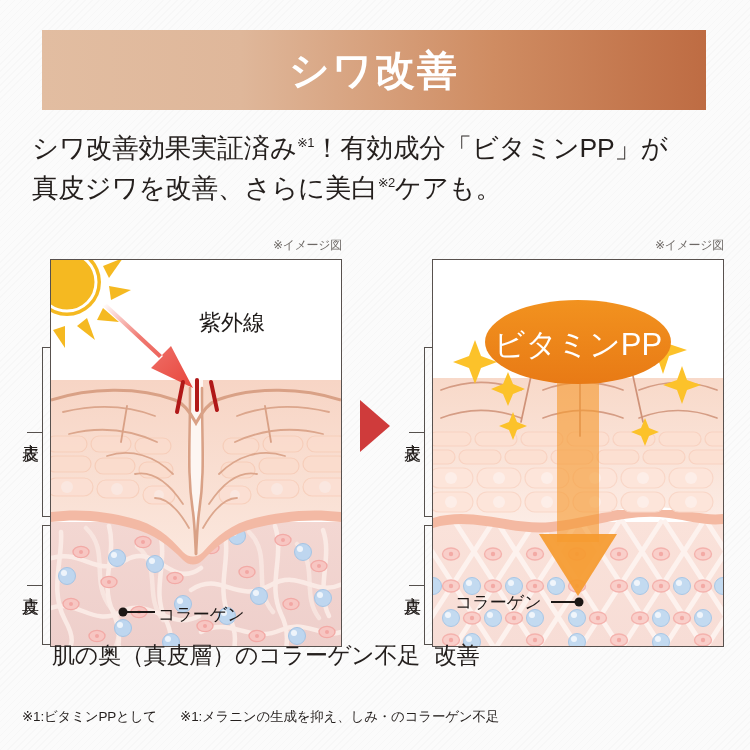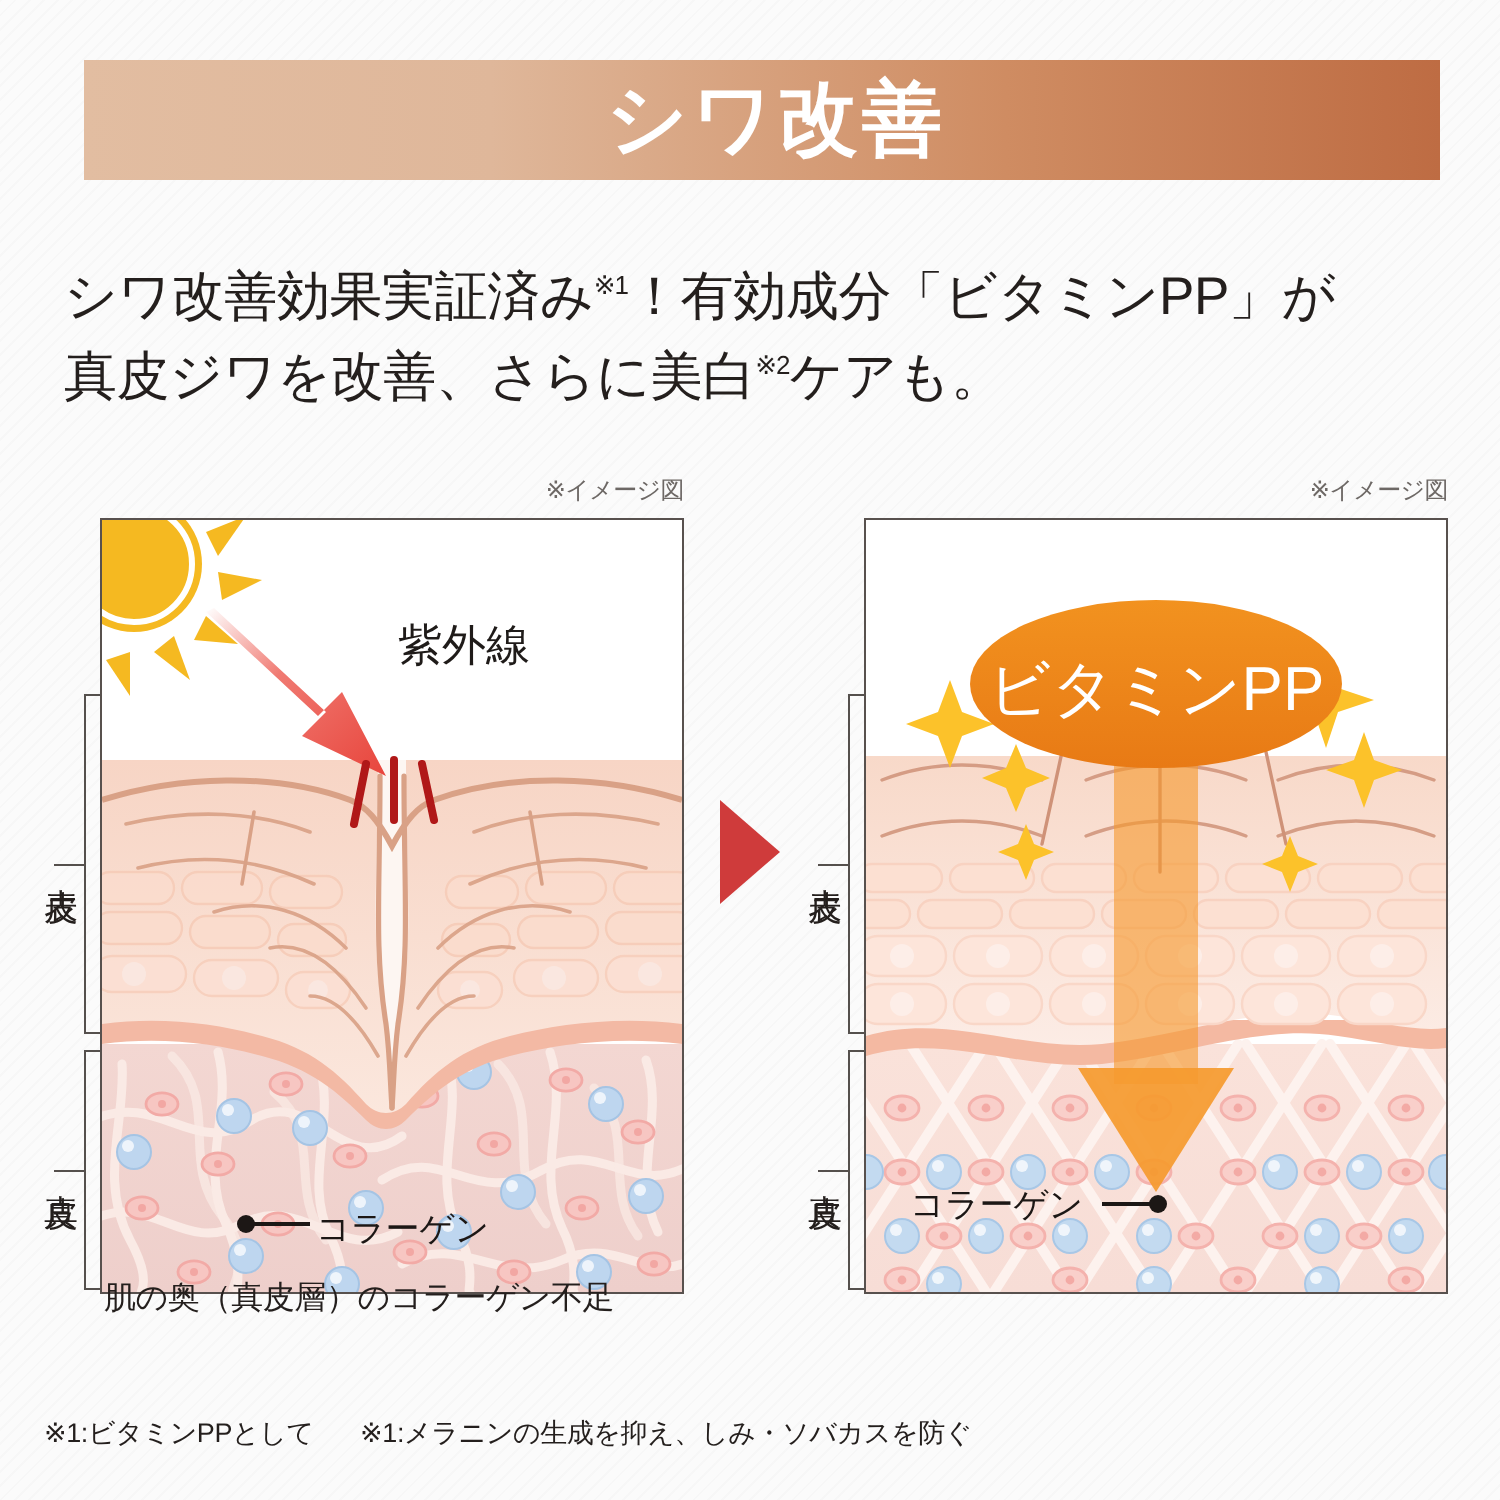--- a/index.html
+++ b/index.html
@@ -27,26 +27,25 @@
         rgba(0,0,0,0) 5px),
       #fbfbfb;
   }
 
   
   #header-banner {
     position: absolute;
     left: 42px;
     top: 30px;
     width: 664px;
-    height: 60px;
+    height: 80px;
     background: linear-gradient(to right, #e2bda1 0%, #dfb79a 30%, #cf8c62 68%, #be6c43 100%);
     display: flex;
     align-items: center;
     justify-content: center;
-    padding-left: 14px;
   }
   #header-title {
     color: #ffffff;
     font-size: 40px;
     font-weight: bold;
     letter-spacing: 2px;
     line-height: 1;
     white-space: nowrap;
   }
 
@@ -155,21 +154,21 @@
     width: 0;
     height: 0;
     border-top: 26px solid transparent;
     border-bottom: 26px solid transparent;
     border-left: 30px solid #cf3b3b;
   }
 
   
   .caption {
     position: absolute;
-    font-size: 16px;
+    font-size: 23px;
     line-height: 1.55;
     color: #241f1d;
     letter-spacing: -0.2px;
     white-space: nowrap;
   }
   #caption-left  { left: 52px;  top: 638px; }
   #caption-right { left: 434px; top: 638px; }
 
   #footnotes {
     position: absolute;
@@ -675,21 +674,22 @@
           </g>
         </g>
       </svg>
     </div>
   </div>
 
   <div class="caption" id="caption-left">
     <div>肌の奥（真皮層）のコラーゲン不足</div>
   </div>
   <div class="caption" id="caption-right">
+    <div>改善</div>
   </div>
 
   <div id="footnotes">
     <span>※1:ビタミンPPとして</span>
     <span class="gap"></span>
-    <span>※1:メラニンの生成を抑え、しみ・ソバカスを防ぐ</span>
+    <span>※1:メラニンの生成を抑え、しみ・のコラーゲン不足</span>
   </div>
 
 </div>
 
 </body></html>

